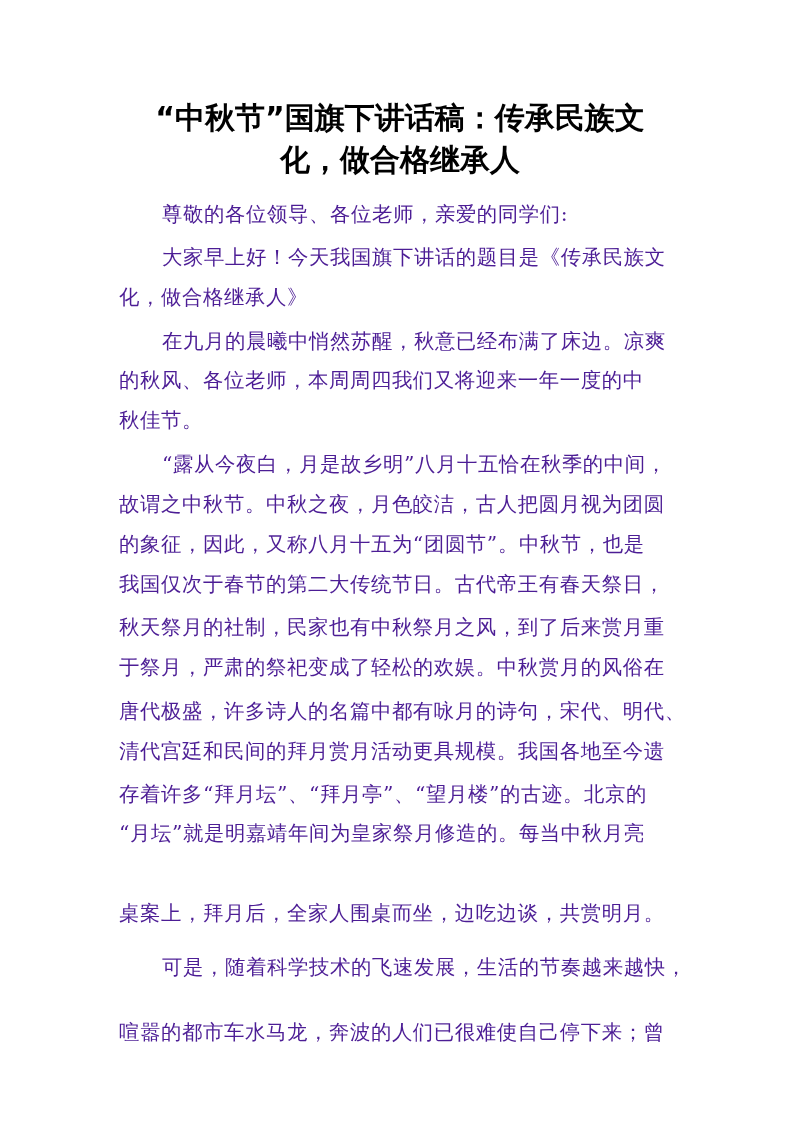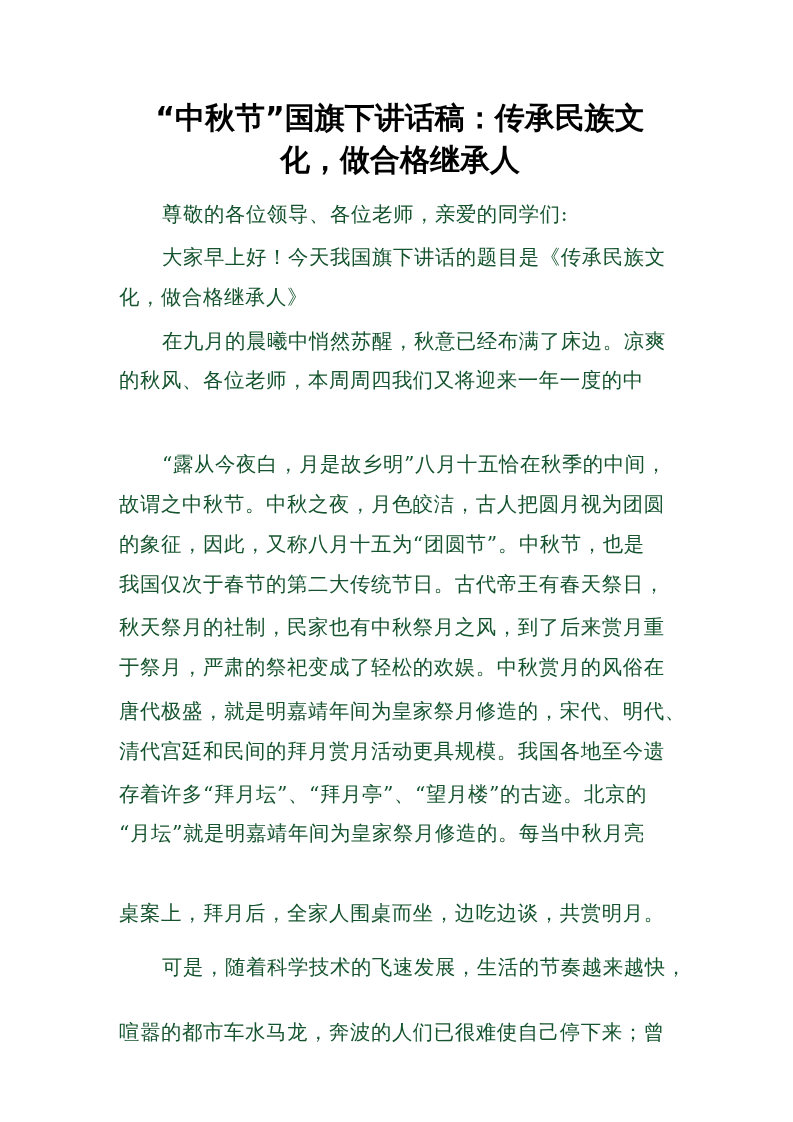--- a/index.html
+++ b/index.html
@@ -36,48 +36,49 @@
     }
     .title.l1 { top: 97px; }
     .title.l2 { top: 139px; }
     .line {
       position: absolute;
       left: 119px;
       width: 560px;
       font-size: 20.4px;
       line-height: 24px;
       white-space: nowrap;
-      color: #14532d;
+      color: #4c1d95;
       letter-spacing: 0.6px;
     }
     .line.indent { left: 162px; }
   </style>
 </head>
 <body>
 
 <div class="page">
 
   <div class="title l1">“中秋节”国旗下讲话稿：传承民族文</div>
   <div class="title l2">化，做合格继承人</div>
 
   <div class="line indent" style="top:202px">尊敬的各位领导、各位老师，亲爱的同学们:</div>
 
   <div class="line indent" style="top:245px">大家早上好！今天我国旗下讲话的题目是《传承民族文</div>
   <div class="line" style="top:285px">化，做合格继承人》</div>
 
   <div class="line indent" style="top:329px">在九月的晨曦中悄然苏醒，秋意已经布满了床边。凉爽</div>
   <div class="line" style="top:368px">的秋风、各位老师，本周周四我们又将迎来一年一度的中</div>
+  <div class="line" style="top:408px">秋佳节。</div>
 
   <div class="line indent" style="top:452px">“露从今夜白，月是故乡明”八月十五恰在秋季的中间，</div>
   <div class="line" style="top:492px">故谓之中秋节。中秋之夜，月色皎洁，古人把圆月视为团圆</div>
   <div class="line" style="top:532px">的象征，因此，又称八月十五为“团圆节”。中秋节，也是</div>
   <div class="line" style="top:572px">我国仅次于春节的第二大传统节日。古代帝王有春天祭日，</div>
   <div class="line" style="top:615px">秋天祭月的社制，民家也有中秋祭月之风，到了后来赏月重</div>
   <div class="line" style="top:655px">于祭月，严肃的祭祀变成了轻松的欢娱。中秋赏月的风俗在</div>
-  <div class="line" style="top:699px">唐代极盛，就是明嘉靖年间为皇家祭月修造的，宋代、明代、</div>
+  <div class="line" style="top:699px">唐代极盛，许多诗人的名篇中都有咏月的诗句，宋代、明代、</div>
   <div class="line" style="top:782px">存着许多“拜月坛”、“拜月亭”、“望月楼”的古迹。北京的</div>
   <div class="line" style="top:739px">清代宫廷和民间的拜月赏月活动更具规模。我国各地至今遗</div>
   <div class="line" style="top:821px">“月坛”就是明嘉靖年间为皇家祭月修造的。每当中秋月亮</div>
   <div class="line" style="top:901px">桌案上，拜月后，全家人围桌而坐，边吃边谈，共赏明月。</div>
 
   <div class="line indent" style="top:955px">可是，随着科学技术的飞速发展，生活的节奏越来越快，</div>
   <div class="line" style="top:1020px">喧嚣的都市车水马龙，奔波的人们已很难使自己停下来；曾</div>
 
 </div>
 

